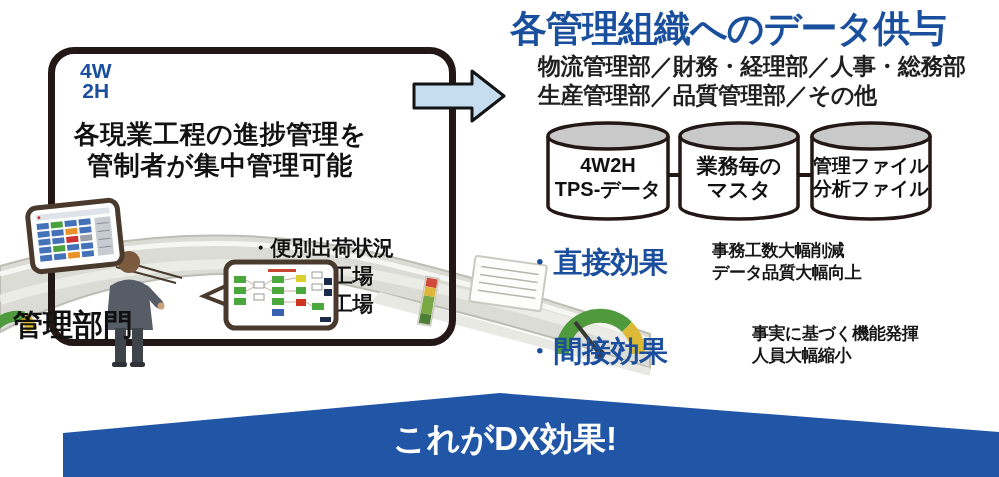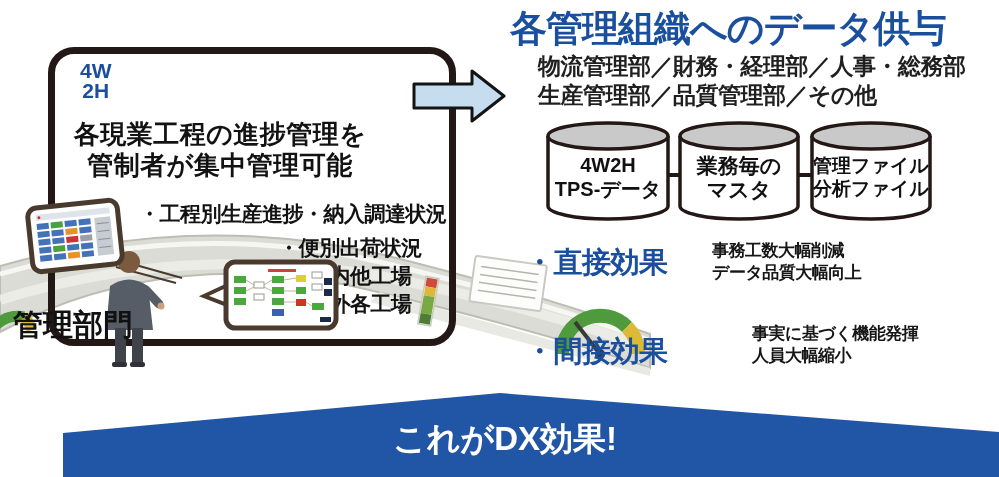--- a/index.html
+++ b/index.html
@@ -23,21 +23,21 @@
   }
   .box-heading{
     left:48px;top:119px;width:344px;z-index:4;text-align:center;color:#121212;
     font-weight:800;font-size:26px;line-height:1.18;letter-spacing:0.5px;
   }
   .bullets-row{
     left:139px;top:200px;z-index:4;color:#121212;font-weight:800;font-size:21px;
     white-space:nowrap;letter-spacing:-0.5px;
   }
   .bullets-col{
-    left:250px;top:234px;width:200px;z-index:4;text-align:center;color:#121212;
+    left:250px;top:234px;width:200px;z-index:4;text-align:left;color:#121212;
     font-weight:800;font-size:21px;line-height:28px;letter-spacing:-0.5px;
   }
   .dept-label{
     left:13px;top:305px;z-index:5;color:#111;font-weight:800;font-size:30px;white-space:nowrap;
   }
   
   .right-title{
     left:510px;top:4px;z-index:4;color:#1a4f9e;font-weight:800;font-size:37px;
     letter-spacing:-1px;white-space:nowrap;
   }
@@ -72,23 +72,20 @@
   <div class="abs tag">
     <div>4W</div>
     <div>2H</div>
   </div>
 
   <div class="abs box-heading">
     <div>各現業工程の進捗管理を</div>
     <div>管制者が集中管理可能</div>
   </div>
 
-  <div class="abs bullets-row">
-    <span>・工程別生産進捗</span><span>・納入調達状況</span>
-  </div>
   <div class="abs bullets-col">
     <div>・便別出荷状況</div>
     <div>・国内他工場</div>
     <div>・海外各工場</div>
   </div>
 
   <svg class="abs" style="left:0;top:196px;z-index:4" width="660" height="180" viewBox="0 0 660 180">
 
     <line x1="118" y1="64" x2="182" y2="82" stroke="#4a3a2e" stroke-width="2"></line>
     <line x1="116" y1="71" x2="176" y2="87" stroke="#4a3a2e" stroke-width="2"></line>

